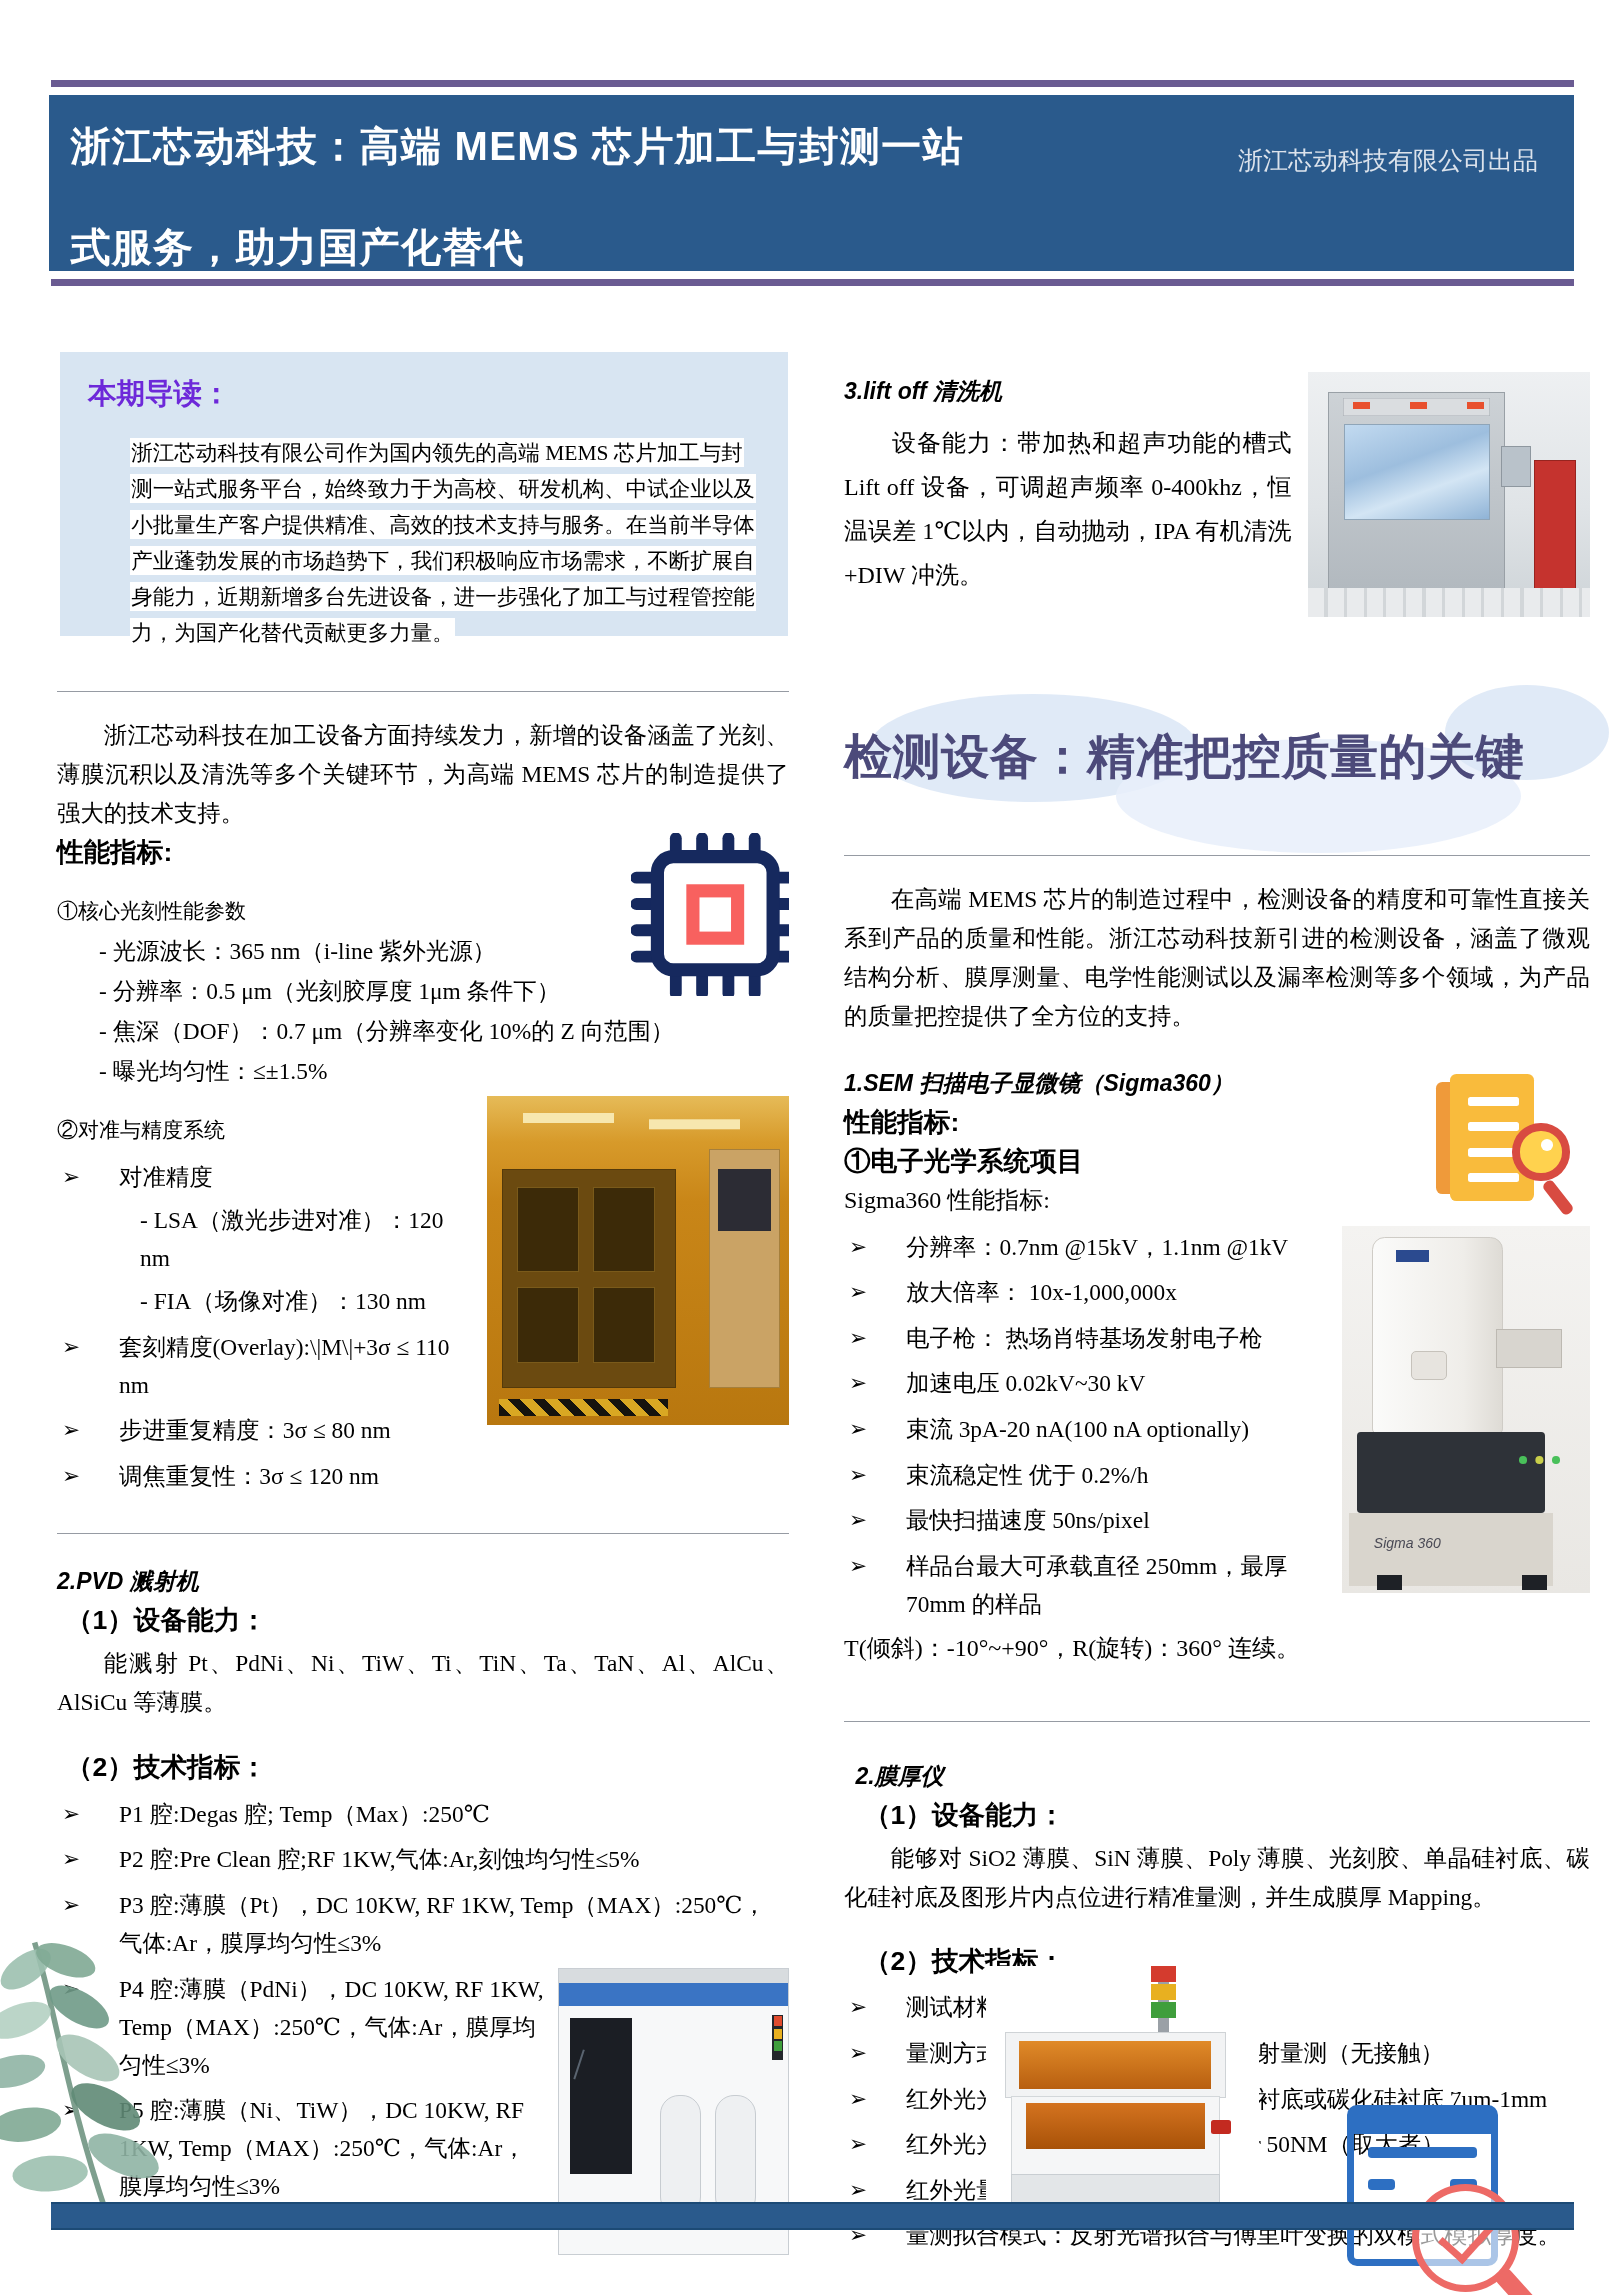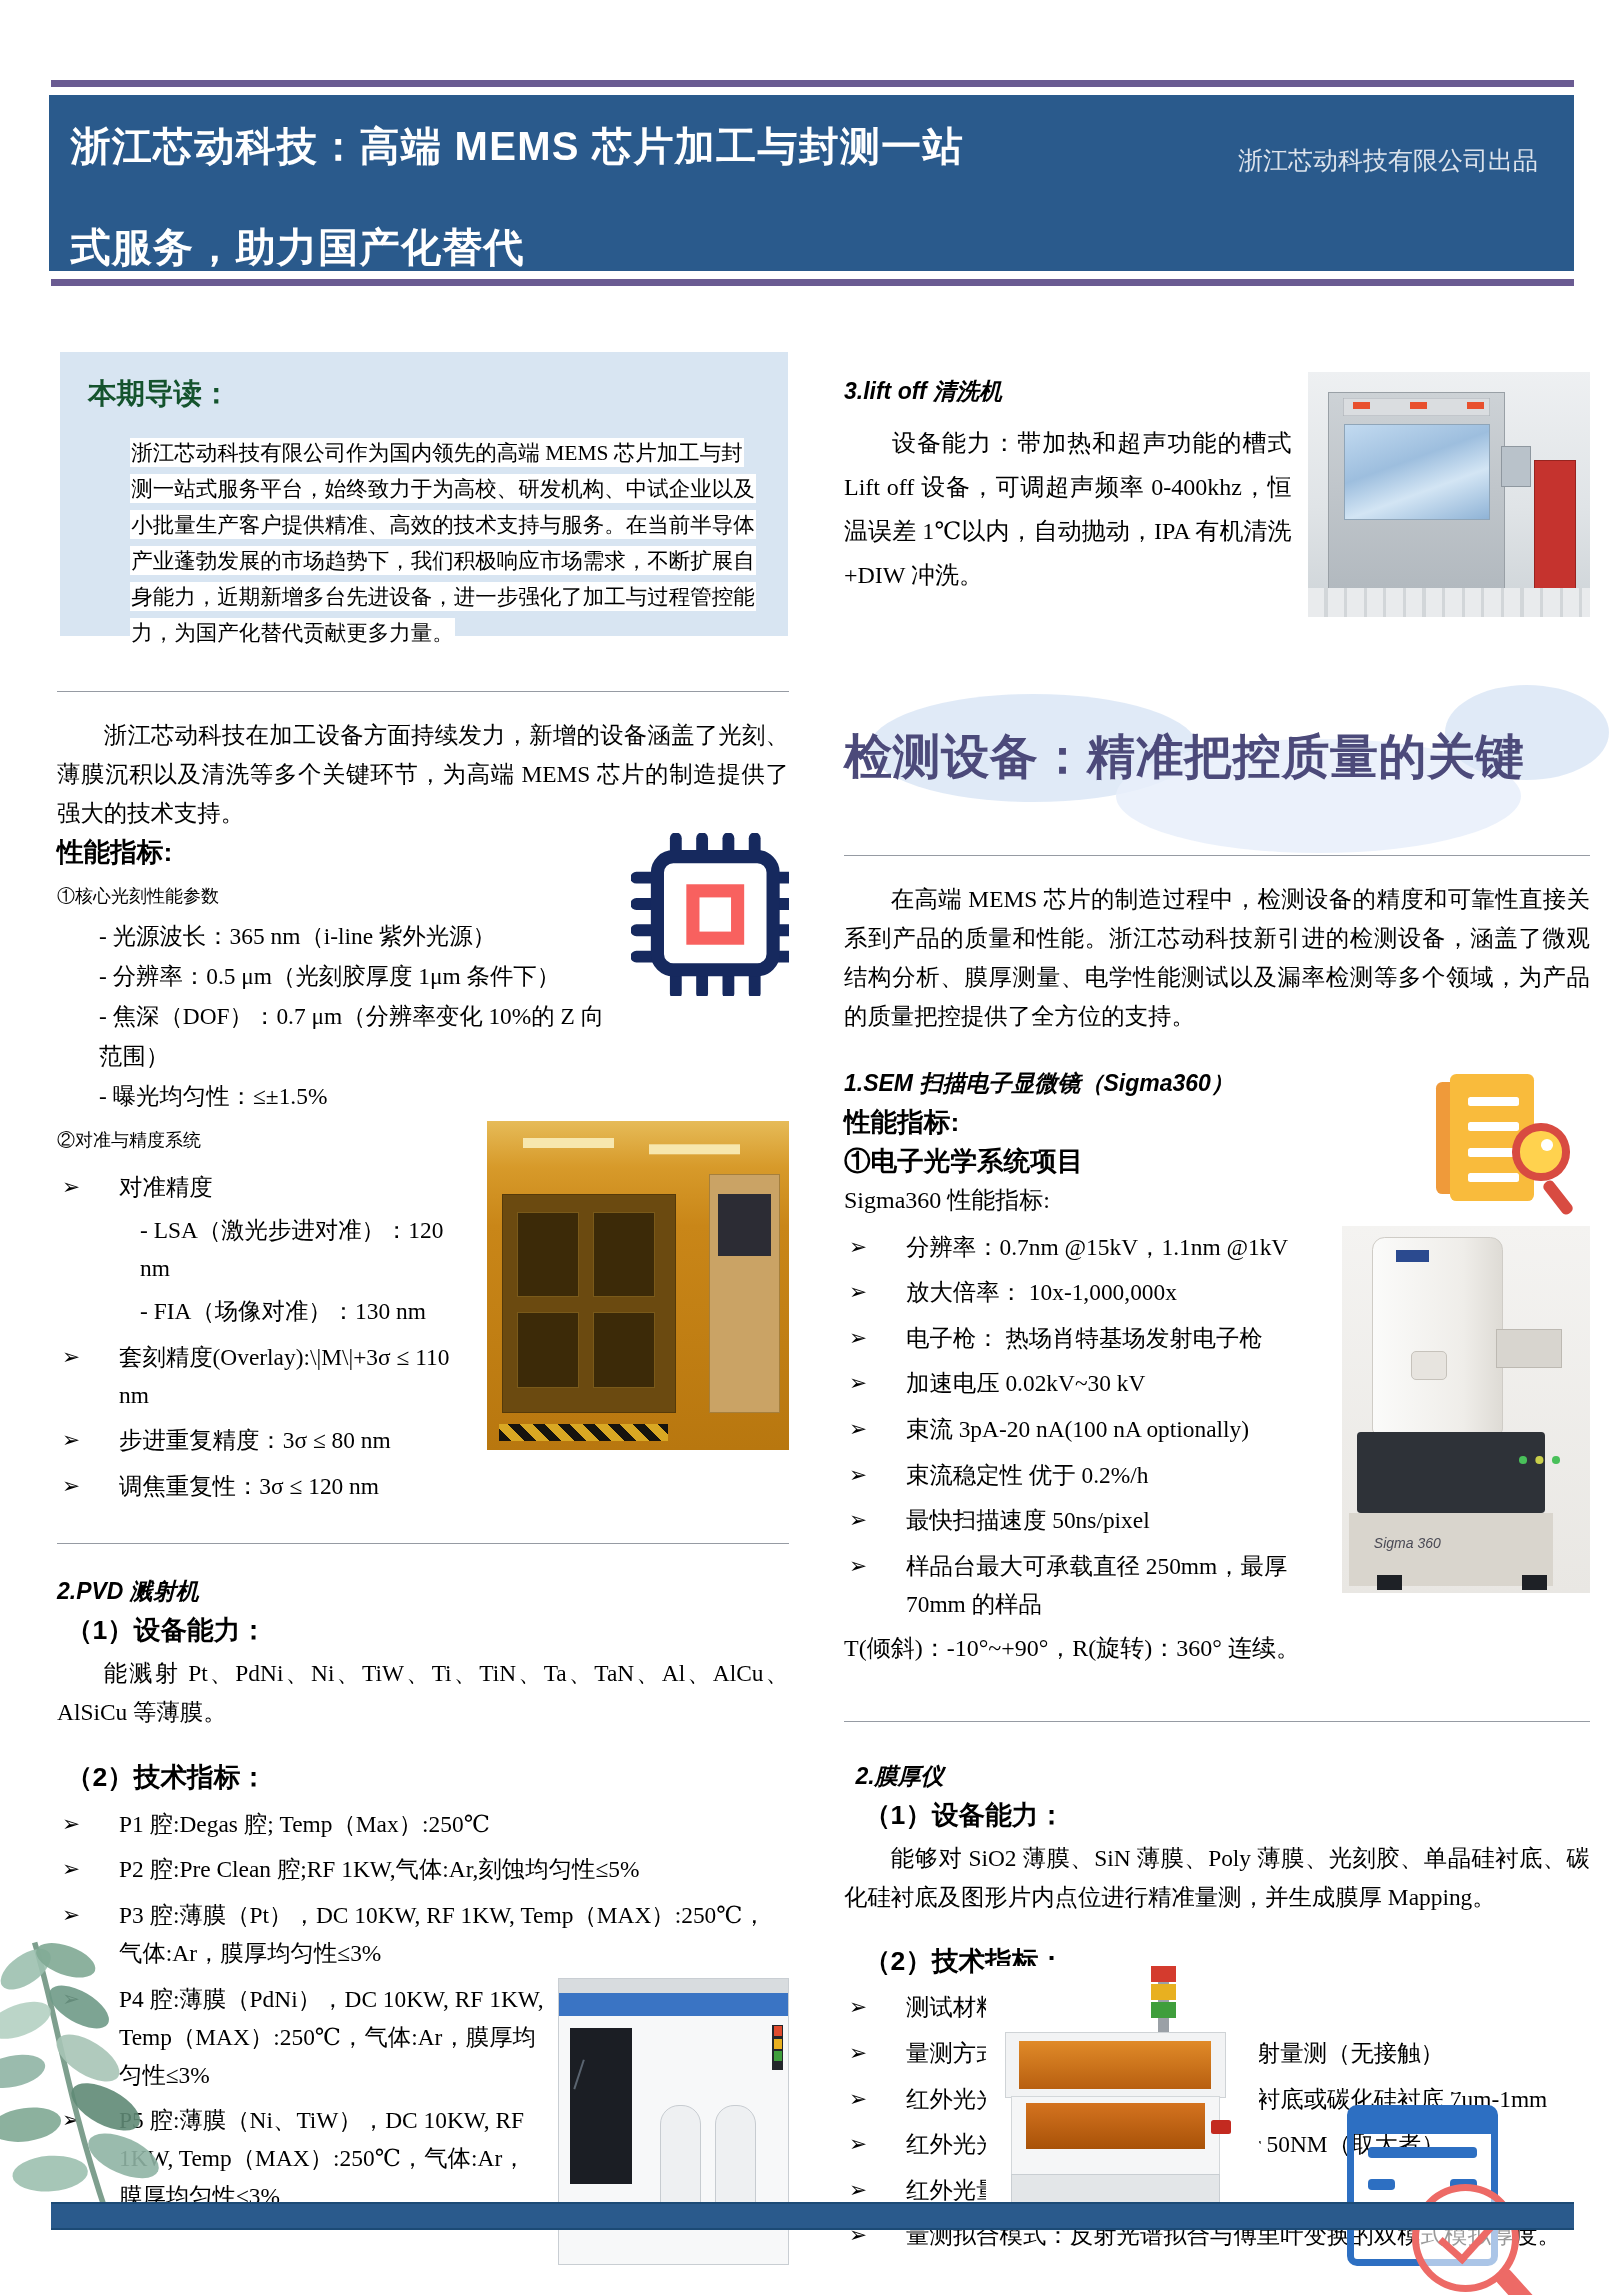--- a/index.html
+++ b/index.html
@@ -11,40 +11,40 @@
   .bar.top{top:80px}.bar.bottom{top:279px}
   .masthead{position:absolute;left:49px;top:95px;width:1525px;height:176px;background:#2a5a8c;
             font-family:"Liberation Sans",sans-serif;}
   .m-title{position:absolute;left:21.5px;top:1px;width:1075px;color:#fff;font-weight:bold;
            font-size:40px;line-height:101px;letter-spacing:1.3px;}
   .m-meta{position:absolute;left:1189px;top:42px;width:354px;color:#dce3ec;font-size:25px;line-height:47px;}
 
   
   .intro-box{position:absolute;left:60px;top:352px;width:728px;height:284px;background:#d8e5f2;
              box-sizing:border-box;padding:23px 28px;}
-  .intro-title{font-family:"Liberation Sans",sans-serif;font-weight:bold;font-size:28.5px;color:#14532d;}
+  .intro-title{font-family:"Liberation Sans",sans-serif;font-weight:bold;font-size:28.5px;color:#6d28d9;}
   .intro-body{margin-top:21.5px;font-size:21.5px;line-height:36px;padding-left:42px;}
   .intro-body span{background:#fff;padding:2.5px 1.3px;-webkit-box-decoration-break:clone;box-decoration-break:clone;}
 
   
   .col-left{position:absolute;left:57px;top:675px;width:732px;}
   .col-right{position:absolute;left:844px;top:347px;width:746px;}
 
   .heading-block{position:relative;height:138px;font-family:"Liberation Sans",sans-serif;}
   .cloud{position:absolute;background:#dbe6f6;border-radius:50%;opacity:.85;}
   .cloud.c1{left:25px;top:-6.3px;width:329px;height:108px;}
   .cloud.c2{left:272px;top:38px;width:405px;height:114px;background:#e7eefa;}
   .cloud.c3{left:601px;top:-16px;width:164px;height:95px;}
   .sec-heading{position:relative;top:24px;font-size:48px;font-weight:bold;color:#4c4a7a;letter-spacing:0.6px;}
   .divider{border:none;border-top:1.9px solid #969ba3;margin:16.4px 0 0 0;}
   .sec-intro{margin:24px 0 0;font-size:23.4px;line-height:39px;text-indent:2em;text-align:justify;}
 
   .sub-title{font-family:"Liberation Sans",sans-serif;font-weight:bold;font-size:23px;line-height:39px;margin-top:28px;font-style:italic;}
   .sub-line{font-family:"Liberation Sans",sans-serif;font-weight:bold;font-size:26.6px;line-height:39px;}
-  .num-line{font-size:18px;line-height:39px;margin-top:5px;}
+  .num-line{font-size:21px;line-height:39px;margin-top:20px;}
   .plain-line{font-size:24px;line-height:39px;}
   ul{list-style:none;margin:0;padding:0;}
   .dash-list li{font-size:23.4px;line-height:40px;padding-left:42px;}
   .arrow-list li{position:relative;font-size:23.4px;line-height:38px;padding-left:62px;margin-top:7.6px;}
   .arrow-list li .arrow{position:absolute;left:5px;top:0;font-size:21.5px;font-family:"DejaVu Sans",sans-serif;}
   .sub-dash{font-size:23.4px;line-height:38px;padding-left:83px;margin-top:5px;}
   .tail-line{font-size:24px;line-height:39px;margin-top:6.3px;}
   .cap-body{font-size:23.4px;line-height:39px;text-indent:2em;margin:3.8px 0 0;text-align:justify;}
   .clear{clear:both;}
 

